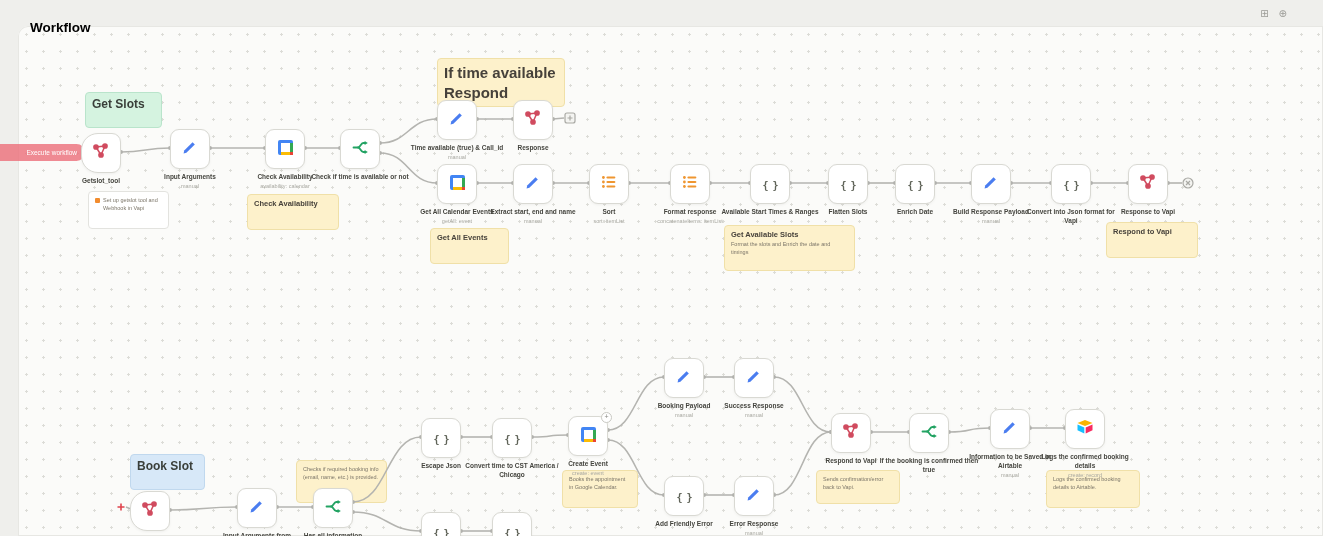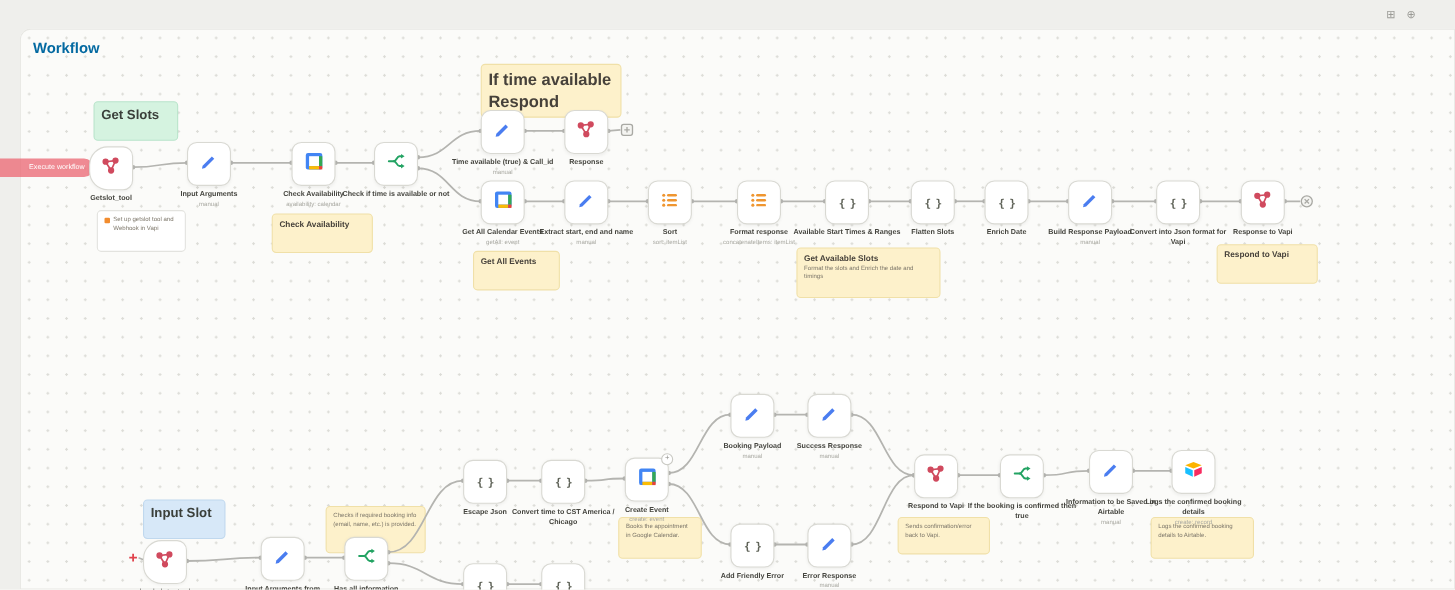--- a/index.html
+++ b/index.html
@@ -3,21 +3,21 @@
 <meta charset="utf-8">
 <style>
   html,body{margin:0;padding:0}
   body{width:1323px;height:536px;position:relative;overflow:hidden;background:#efefec;
        font-family:"Liberation Sans","DejaVu Sans",sans-serif;}
   #canvas-bg{position:absolute;left:18px;top:26px;width:1305px;height:510px;background:#fbfbf9;
        border-top-left-radius:10px;box-shadow:inset 0 0 0 1px #e7e7e3;
        background-image:radial-gradient(circle,#dcdcd7 1px,transparent 1.3px);background-size:17px 17px;}
   #world{position:absolute;left:0;top:0;width:1323px;height:536px;}
   #edges{position:absolute;left:0;top:0;}
-  #wf-title{position:absolute;left:30px;top:36px;font-size:13.5px;font-weight:bold;color:#0369a1;}
+  #wf-title{position:absolute;left:30px;top:20px;font-size:13.5px;font-weight:bold;color:#000000;}
   #canvas-controls{position:absolute;top:8px;right:36px;display:flex;gap:10px;color:#9b9b96;font-size:10px;}
   .cbtn{cursor:pointer}
   #execute-pill{position:absolute;left:0;top:144px;width:77px;height:17px;background:rgba(236,106,118,.78);
        border-radius:0 9px 9px 0;color:#fff;font-size:6.5px;display:flex;align-items:center;
        justify-content:flex-end;padding-right:8px;white-space:nowrap;overflow:hidden;cursor:pointer}
   #stickies,#nodes,#markers{position:absolute;left:0;top:0;width:1323px;height:536px;pointer-events:none}
   .sticky{position:absolute;border:1px solid;border-radius:4px;padding:4px 6px;overflow:hidden;pointer-events:auto;cursor:pointer}
   .s-title{font-weight:bold;font-size:7.5px;color:#46413a;line-height:1.3}
   .s-title.lg{font-size:15px}
   .section .s-title{font-size:12px;color:#3a3f3a}
@@ -65,21 +65,21 @@
         <div class="s-title">Get All Events</div>
       </div>
       <div class="sticky" style="left: 724px; top: 225px; width: 117px; min-height: 36px; background: rgb(253, 241, 203); border-color: rgb(240, 224, 168);">
         <div class="s-title">Get Available Slots</div>
         <div class="s-body"><span>Format the slots and Enrich the date and timings</span></div>
       </div>
       <div class="sticky" style="left: 1106px; top: 222px; width: 78px; min-height: 26px; background: rgb(253, 241, 203); border-color: rgb(240, 224, 168);">
         <div class="s-title">Respond to Vapi</div>
       </div>
       <div class="sticky section" style="left: 130px; top: 454px; width: 61px; min-height: 26px; background: rgb(215, 232, 248); border-color: rgb(192, 216, 238);">
-        <div class="s-title">Input Slot</div>
+        <div class="s-title">Book Slot</div>
       </div>
       <div class="sticky" style="left: 296px; top: 460px; width: 77px; min-height: 33px; background: rgb(253, 241, 203); border-color: rgb(240, 224, 168);">
         <div class="s-body"><span>Checks if required booking info (email, name, etc.) is provided.</span></div>
       </div>
       <div class="sticky" style="left: 562px; top: 470px; width: 62px; min-height: 28px; background: rgb(253, 241, 203); border-color: rgb(240, 224, 168);">
         <div class="s-body"><span>Books the appointment in Google Calendar.</span></div>
       </div>
       <div class="sticky" style="left: 816px; top: 470px; width: 70px; min-height: 24px; background: rgb(253, 241, 203); border-color: rgb(240, 224, 168);">
         <div class="s-body"><span>Sends confirmation/error back to Vapi.</span></div>
       </div>

